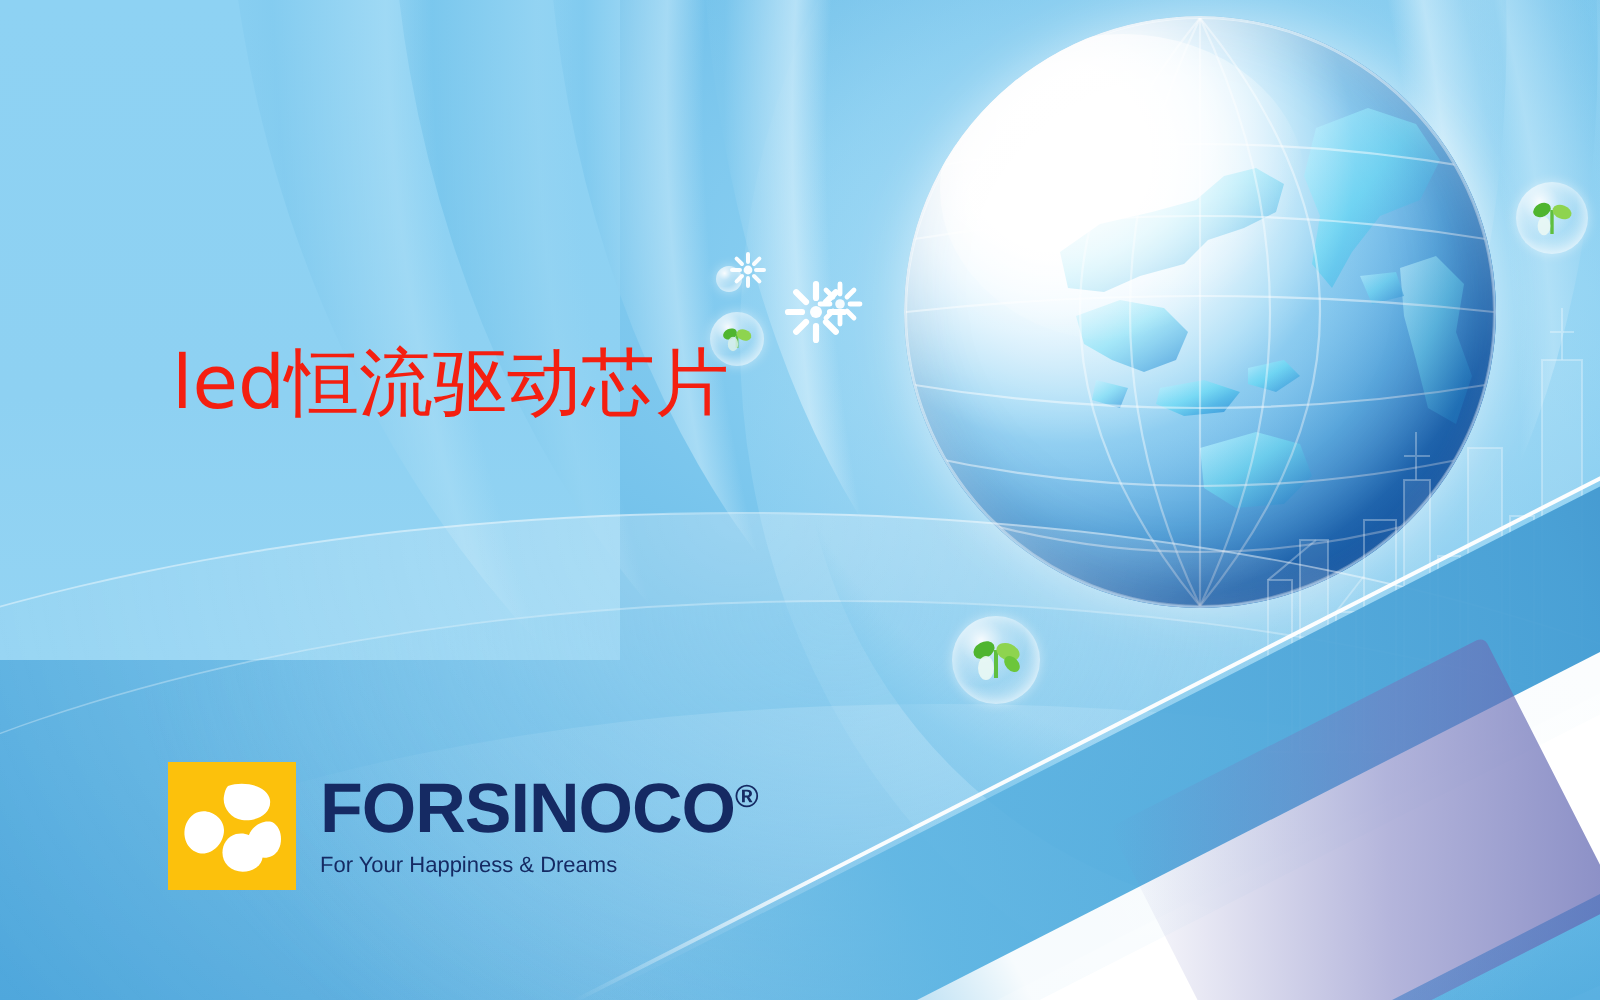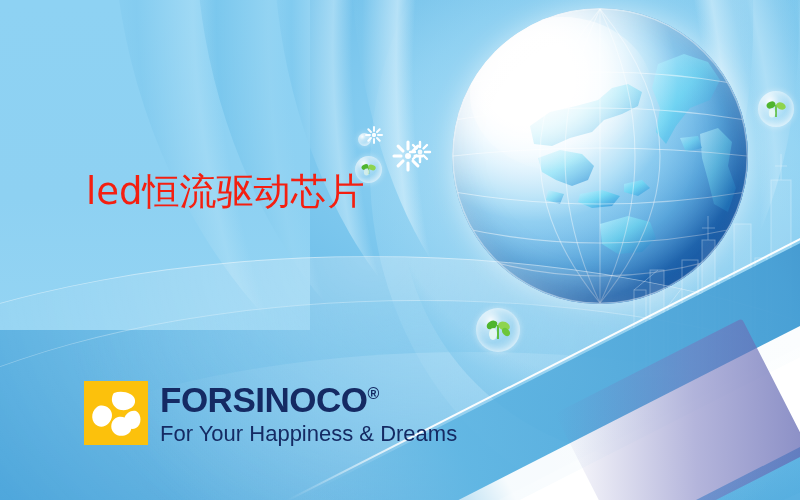--- a/index.html
+++ b/index.html
@@ -247,21 +247,21 @@
     white-space: nowrap;
   }
   .logo-name .reg {
     font-size: 16px;
     vertical-align: super;
     line-height: 1;
   }
   .logo-tag {
     color: #152a63;
     font-family: "Liberation Sans", sans-serif;
-    font-size: 22px;
+    font-size: 11px;
     line-height: 1;
     margin-top: 6px;
     white-space: nowrap;
   }
 </style>
 </head>
 <body>
 
 <div id="banner">
 

